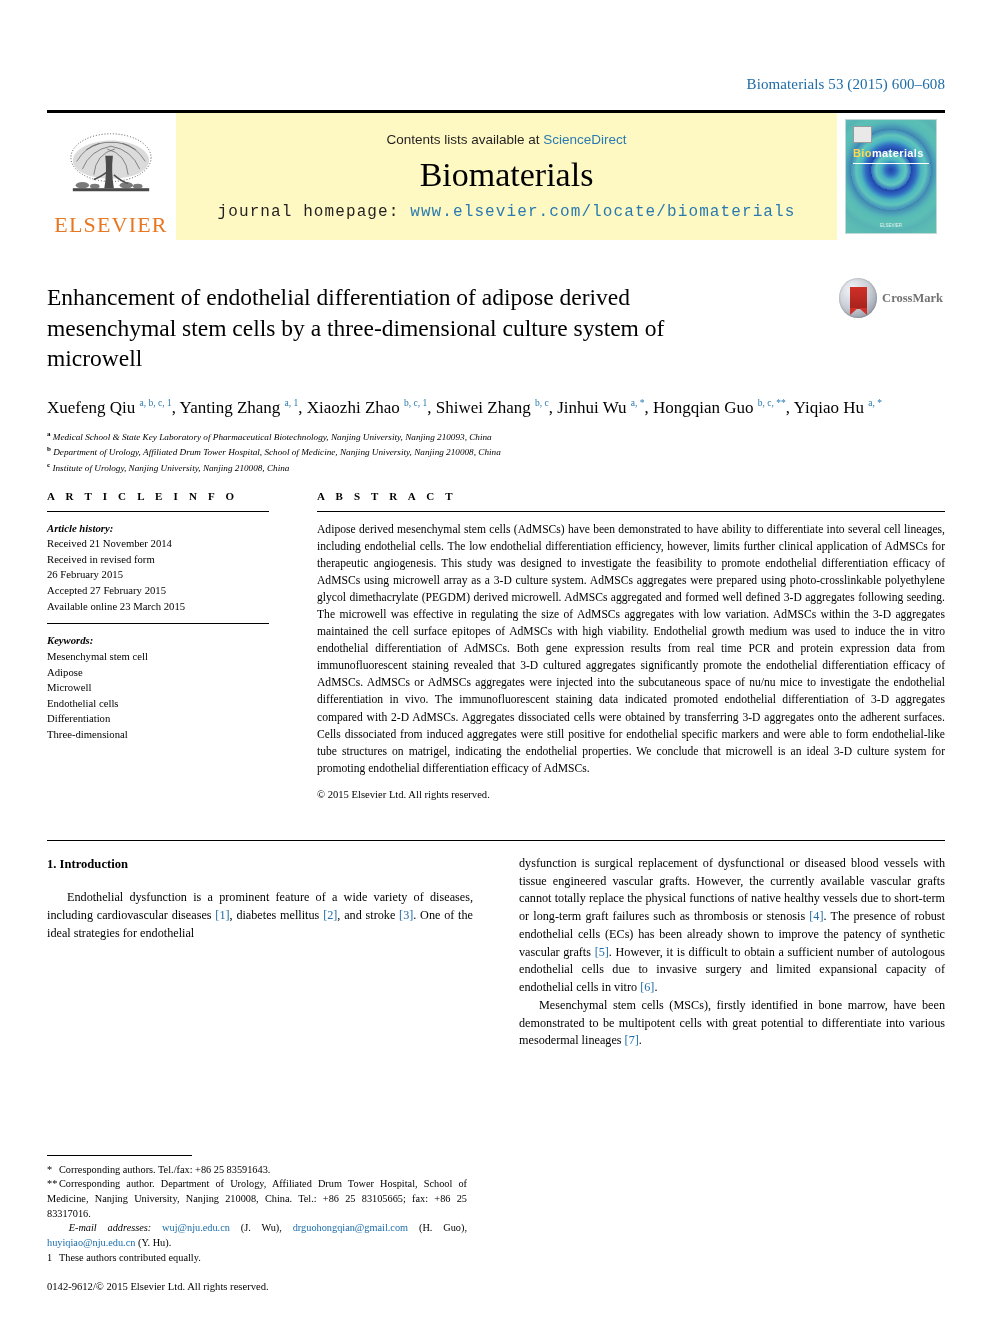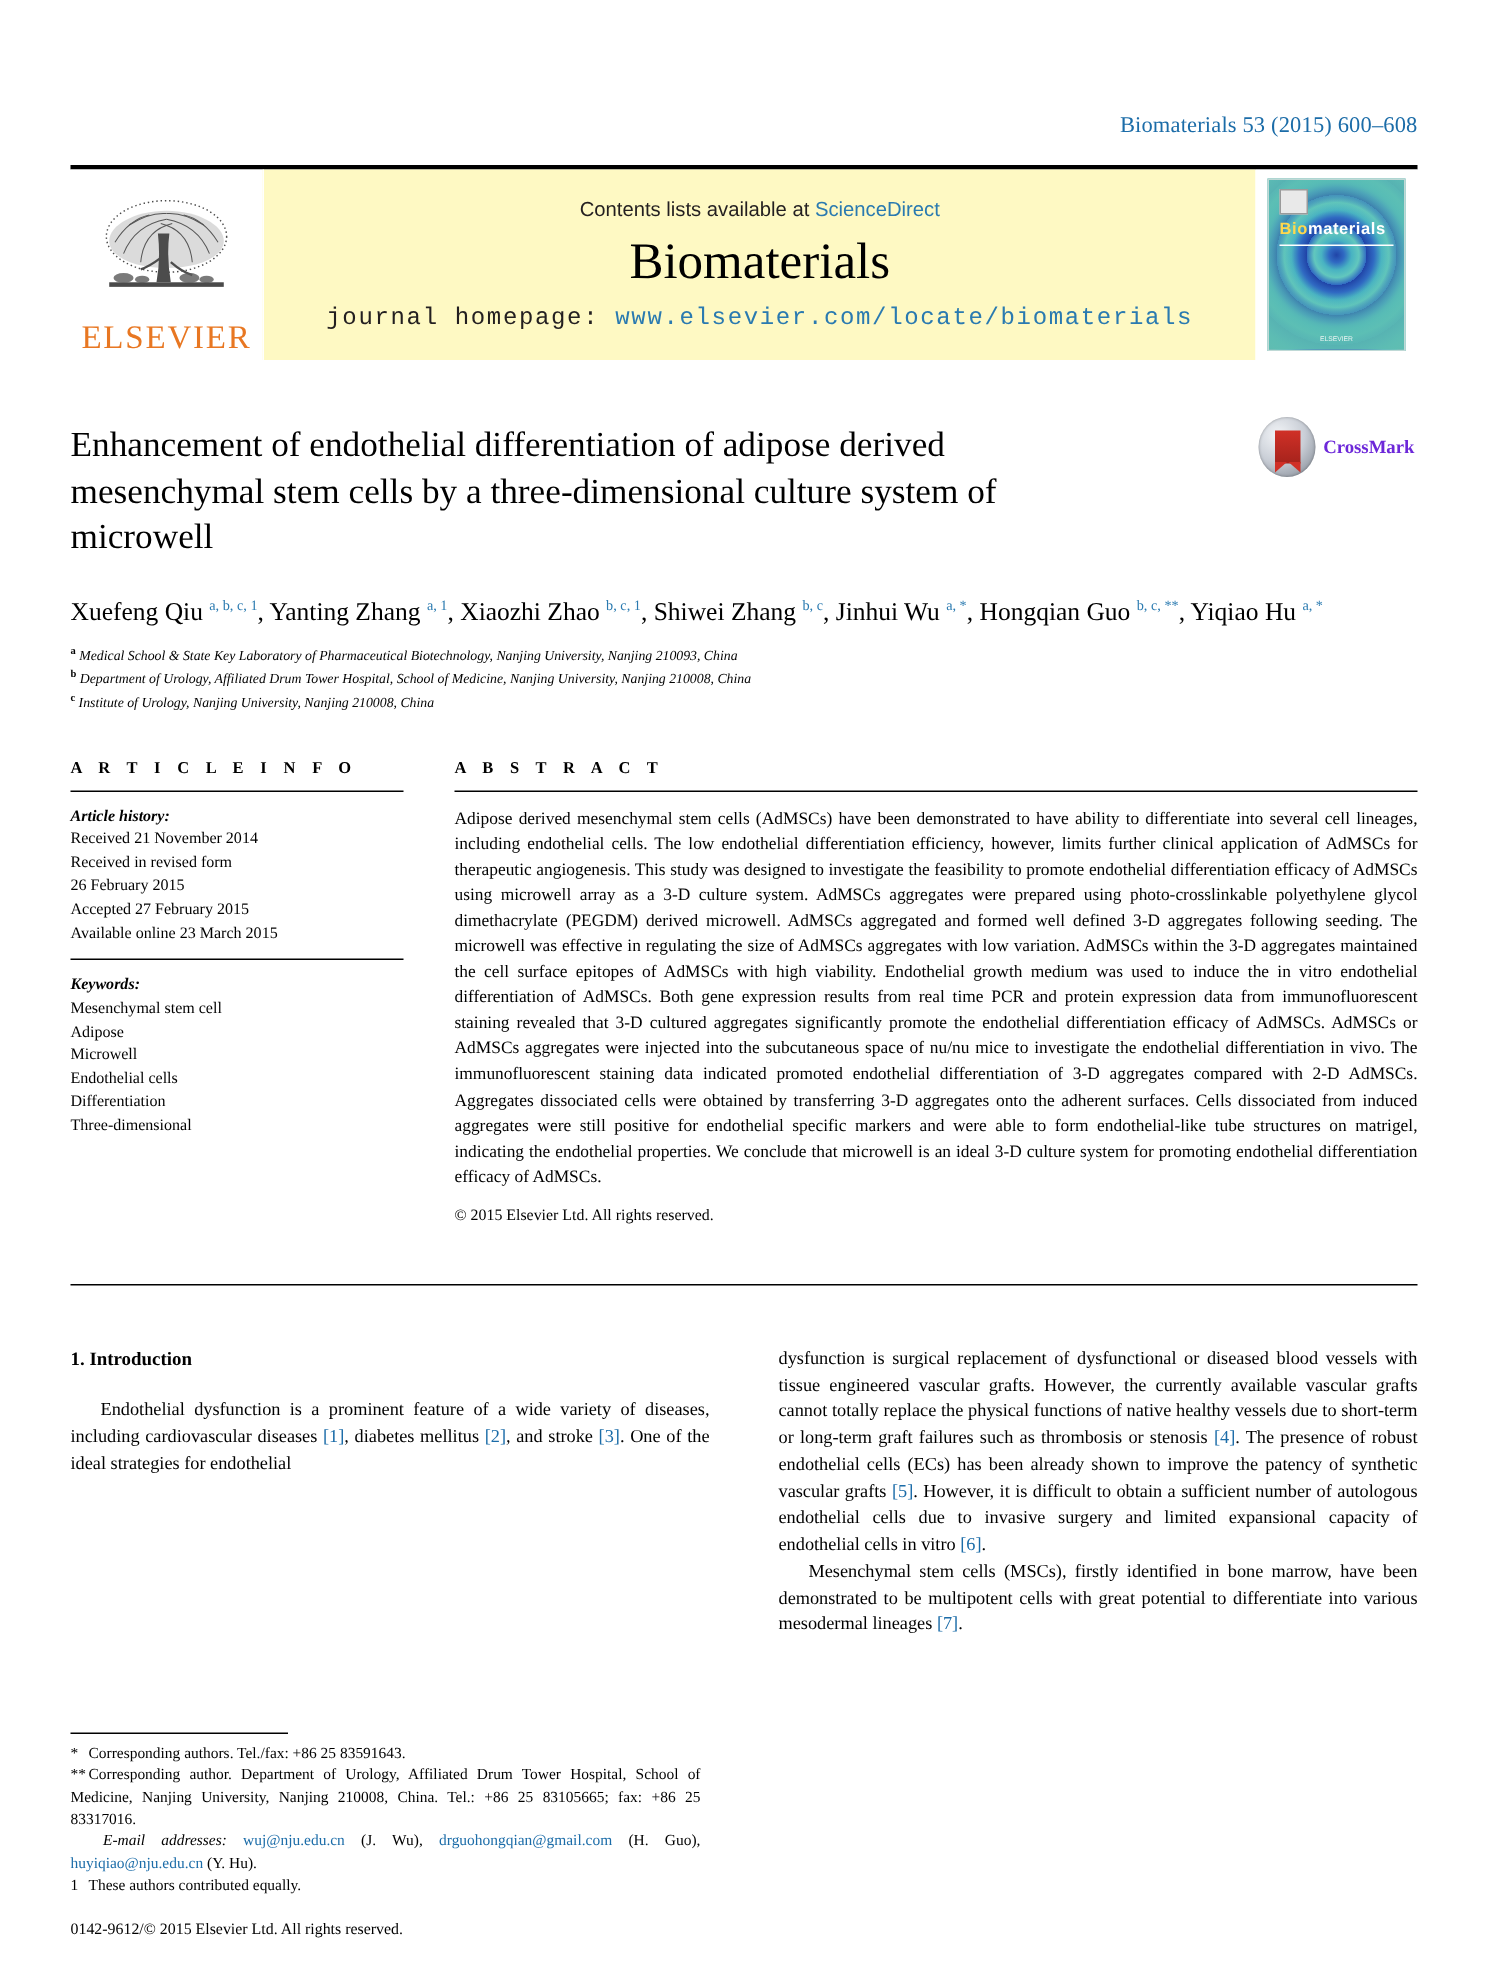--- a/index.html
+++ b/index.html
@@ -187,21 +187,21 @@
     content:"";
     position:absolute; left:0; right:0; bottom:-6px;
     border-left: 8.5px solid #d03027;
     border-right: 8.5px solid #d03027;
     border-bottom: 7px solid transparent;
   }
   .crossmark-text {
     font-family: "Liberation Serif", serif;
     font-weight: bold;
     font-size: 12.5px;
-    color: #6d28d9;
+    color: #737373;
   }
 
   
   .authors {
     margin-top: 22px;
     font-size: 17px;
     line-height: 1.42;
     max-width: 905px;
   }
   .authors sup { font-size: 9.5px; color: #2a7ab0; vertical-align: super; }
@@ -210,23 +210,23 @@
   .affiliations {
     margin-top: 9px;
     font-size: 9.2px;
     font-style: italic;
     line-height: 1.47;
   }
   .affiliations sup { font-style: normal; font-size: 7px; font-weight: bold; }
 
   
   .info-abstract {
-    margin-top: 30px;
-    display: flex;
-    gap: 34px;
+    margin-top: 14px;
+    display: flex;
+    gap: 48px;
   }
   .col-info { flex: 0 0 222px; }
   .col-abs { flex: 1 1 auto; }
   .sec-head {
     font-size: 11px;
     font-weight: bold;
     letter-spacing: 4.2px;
     font-family: "Liberation Serif", serif;
   }
   .hr-thin { border-top: 1px solid #000; margin: 9px 0 9px 0; }
@@ -242,21 +242,21 @@
     margin-top: 12px;
     font-size: 10.6px;
   }
 
   
   .body-rule {
     border-top: 1px solid #000;
     margin-top: 40px;
   }
   .columns {
-    margin-top: 40px;
+    margin-top: 14px;
     display: flex;
     gap: 46px;
     font-size: 12.2px;
     line-height: 1.455;
   }
   .col { flex: 1 1 0; position: relative; }
   .sec-title {
     font-weight: bold;
     font-size: 12.6px;
     margin: 0 0 16px 0;

